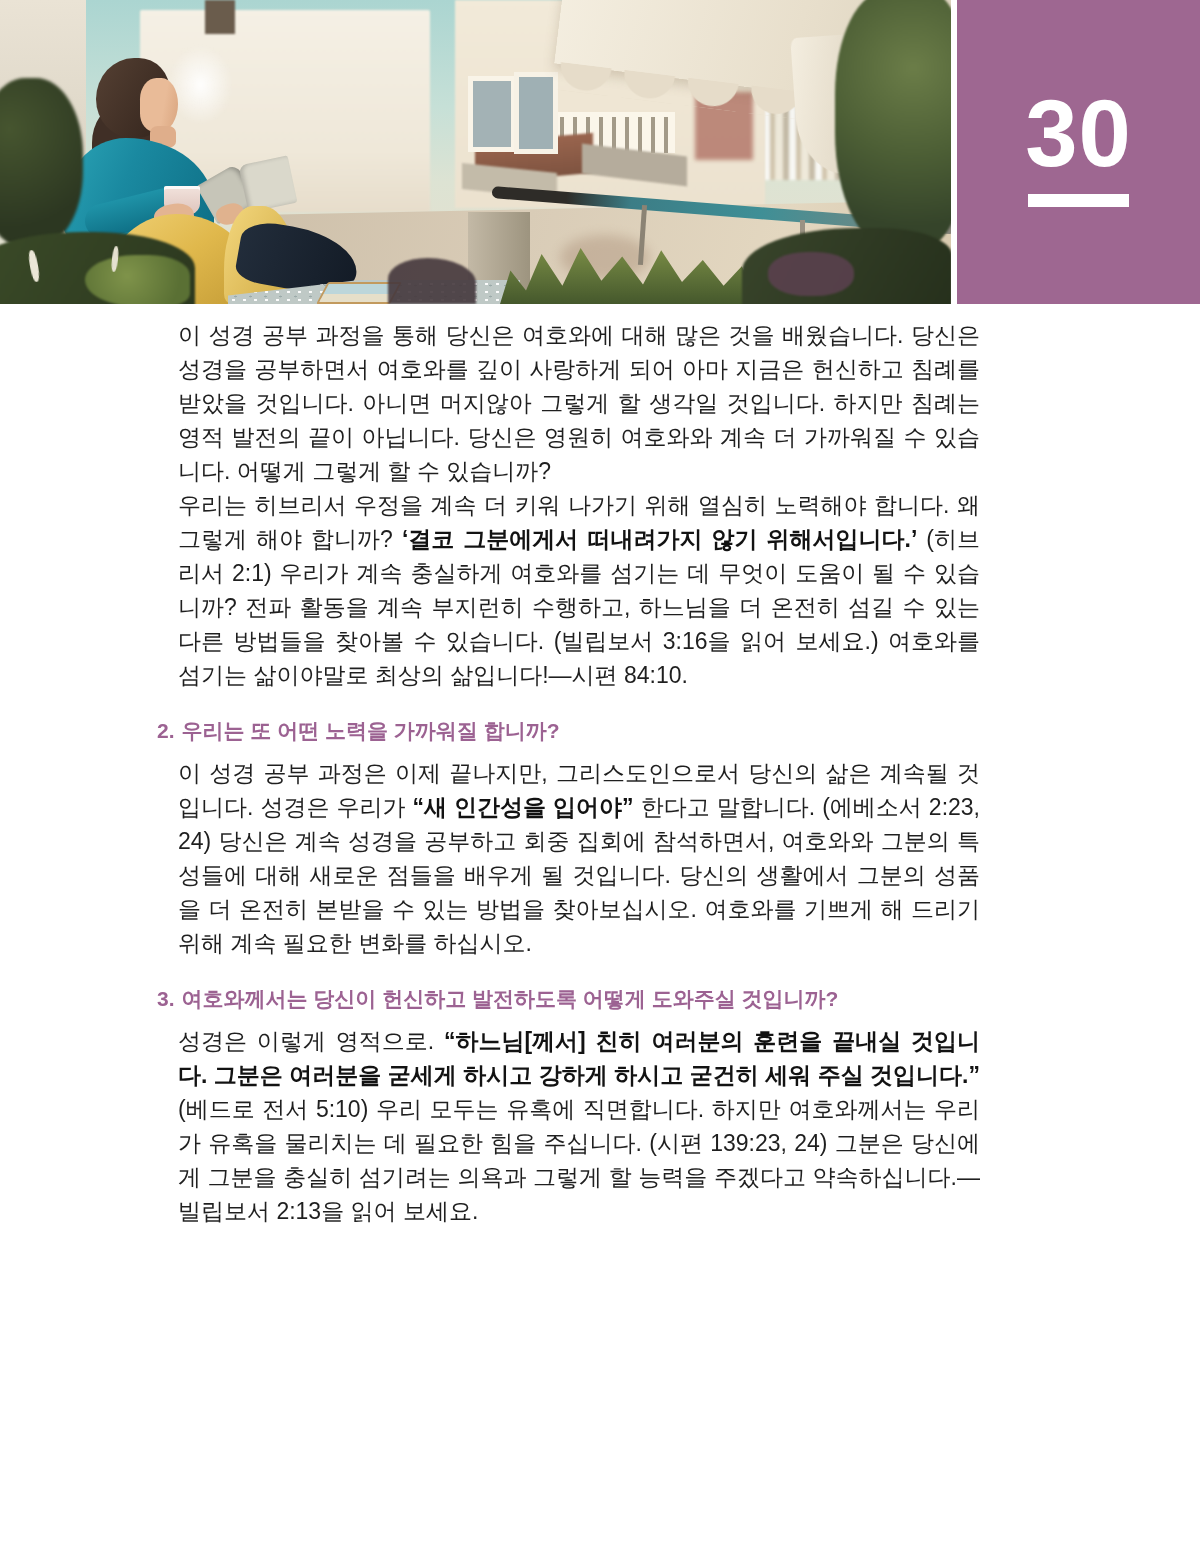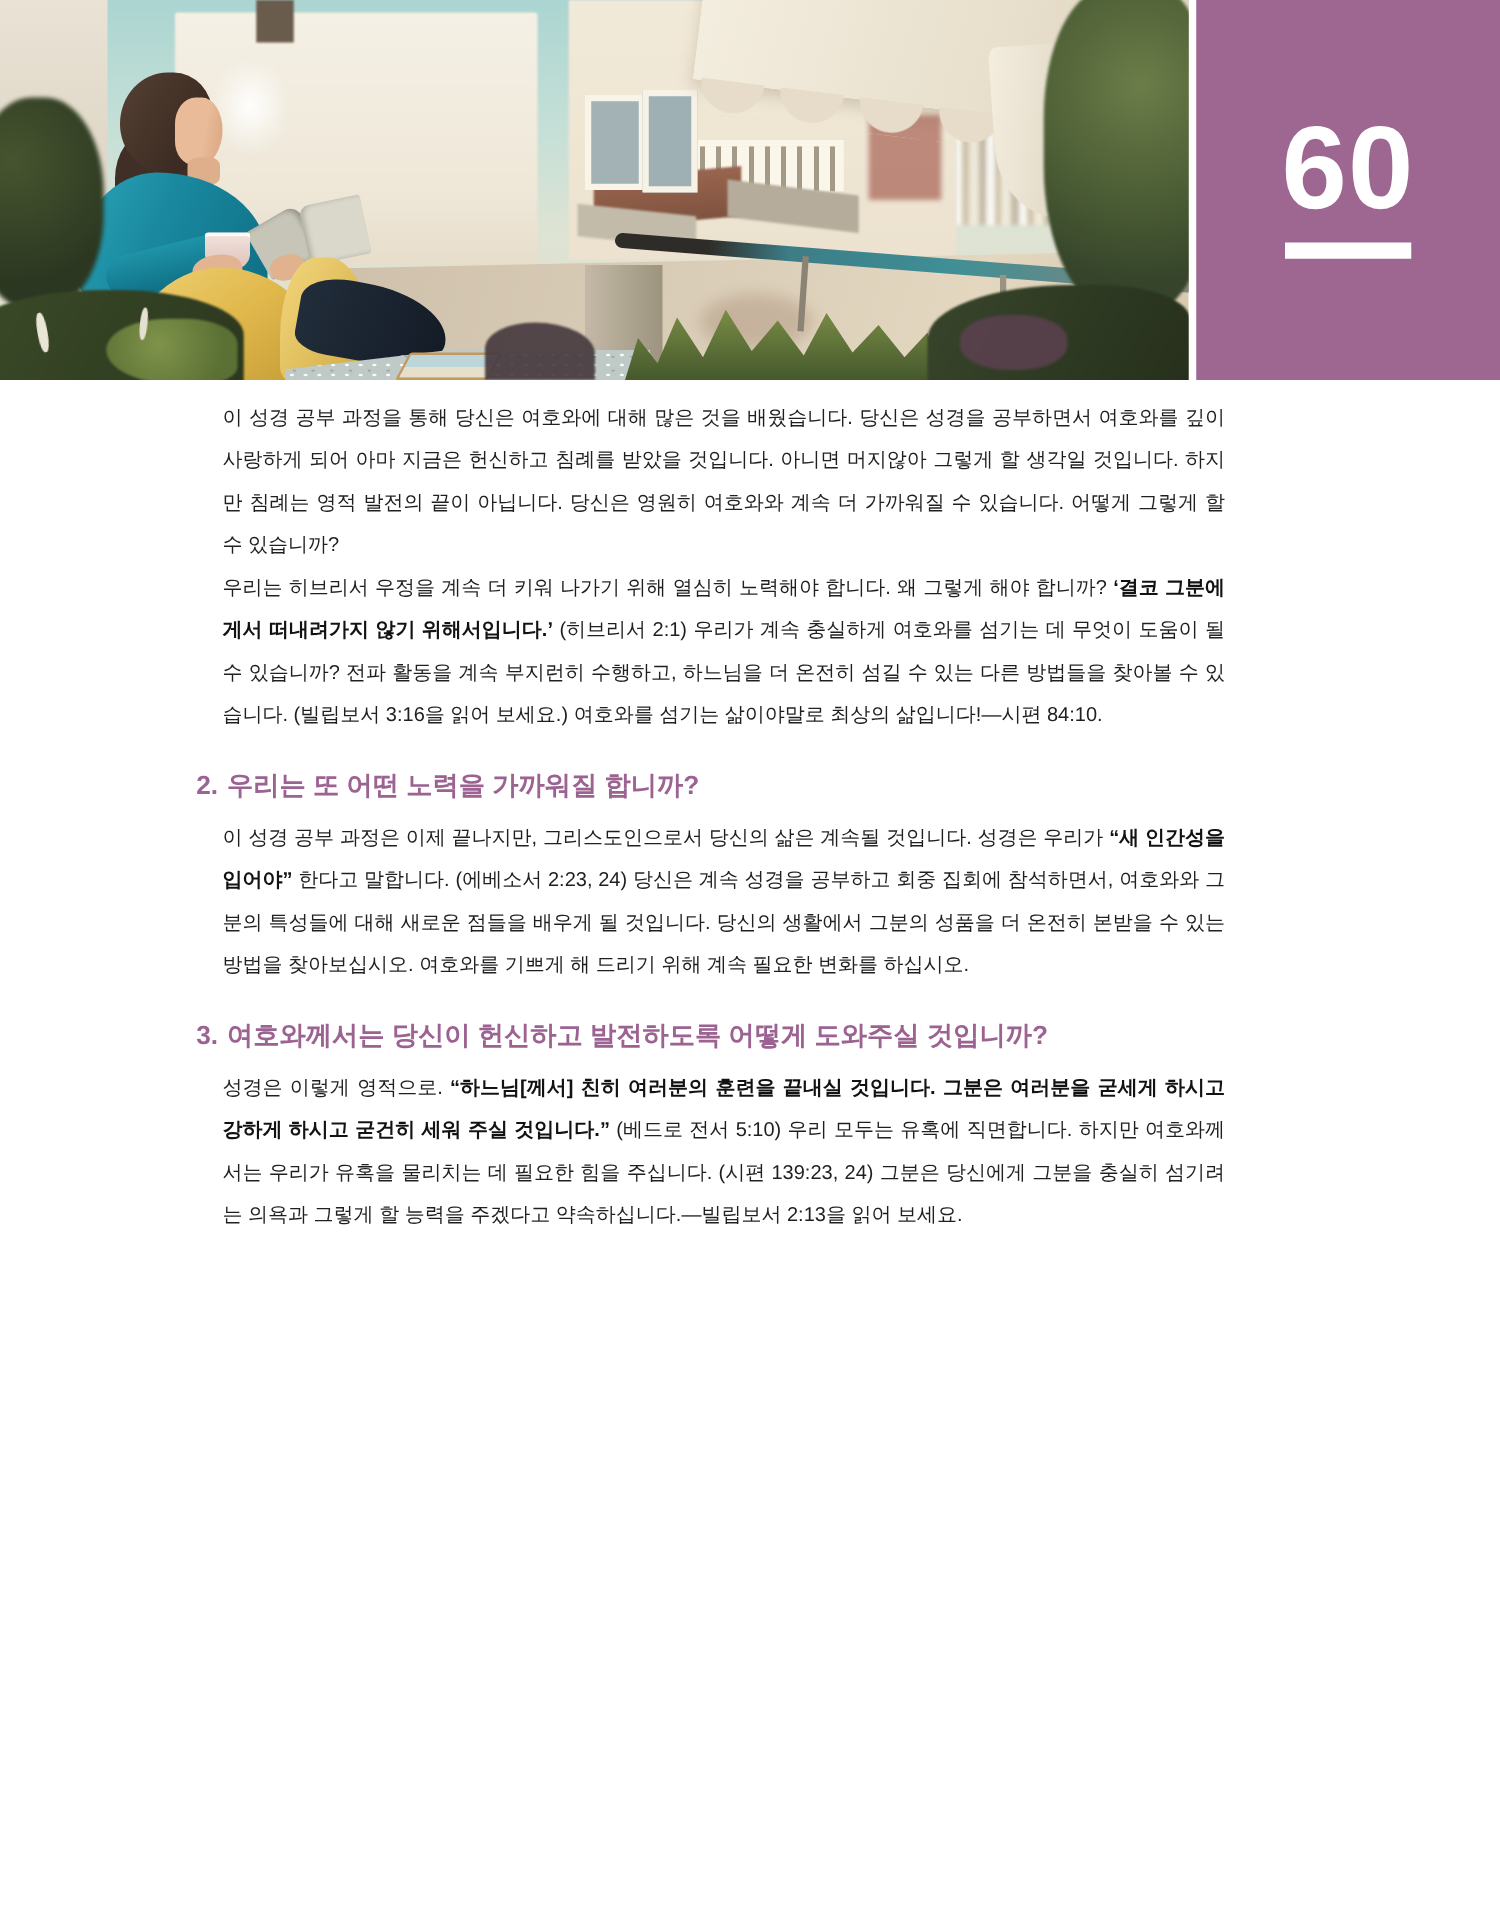--- a/index.html
+++ b/index.html
@@ -112,21 +112,21 @@
 
   
   .lesson-block{position:absolute;left:957px;top:0;width:243px;height:304px;background:#9e6791;
     display:flex;flex-direction:column;align-items:center;}
   .lesson-number{margin-top:98px;font-size:94px;line-height:72px;font-weight:700;color:#ffffff;letter-spacing:1px;}
   .lesson-underline{width:101px;height:13px;background:#ffffff;margin-top:24px;}
 
   
   .content{position:absolute;left:157px;top:318px;width:823px;color:#1c1c1c;}
   .title{font-size:46px;line-height:56px;font-weight:800;color:#111;letter-spacing:-1px;margin:0 0 40px 0;}
-  .intro,.para{margin:0 0 0 21px;width:802px;font-size:16px;line-height:34px;
+  .intro,.para{margin:0 0 0 21px;width:802px;font-size:23px;line-height:34px;
     text-align:justify;word-break:break-all;color:#1f1f1f;}
   .question{margin:24px 0 10px 0;font-size:21px;line-height:30px;font-weight:700;color:var(--q,#9c6292);}
   .question .qnum{margin-right:7px;}
   .para .b{font-weight:700;color:#121212;}
 </style>
 </head>
 <body>
 
 <div class="page">
 
@@ -180,21 +180,21 @@
     <div class="ph flower1"></div>
     <div class="ph flower2"></div>
     <div class="ph plant-mid"></div>
     <div class="ph plant-c"></div>
     <div class="ph tree-right"></div>
     <div class="ph plant-br"></div>
     <div class="ph purple-leaves"></div>
   </div>
 
   <div class="lesson-block" style="background: rgb(158, 103, 145);">
-    <div class="lesson-number">60</div>
+    <div class="lesson-number">30</div>
     <div class="lesson-underline"></div>
   </div>
 
   <div class="content">
     <p class="intro">이 성경 공부 과정을 통해 당신은 여호와에 대해 많은 것을 배웠습니다. 당신은 성경을 공부하면서 여호와를 깊이 사랑하게 되어 아마 지금은 헌신하고 침례를 받았을 것입니다. 아니면 머지않아 그렇게 할 생각일 것입니다. 하지만 침례는 영적 발전의 끝이 아닙니다. 당신은 영원히 여호와와 계속 더 가까워질 수 있습니다. 어떻게 그렇게 할 수 있습니까?</p>
     <div>
   <div class="section">
     <p class="para"><span>우리는 히브리서 우정을 계속 더 키워 나가기 위해 열심히 노력해야 합니다. 왜 그렇게 해야 합니까? </span><span class="b">‘결코 그분에게서 떠내려가지 않기 위해서입니다.’</span><span> (히브리서 2:1) 우리가 계속 충실하게 여호와를 섬기는 데 무엇이 도움이 될 수 있습니까? 전파 활동을 계속 부지런히 수행하고, 하느님을 더 온전히 섬길 수 있는 다른 방법들을 찾아볼 수 있습니다. (빌립보서 3:16을 읽어 보세요.) 여호와를 섬기는 삶이야말로 최상의 삶입니다!—시편 84:10.</span></p>
   </div>
 

